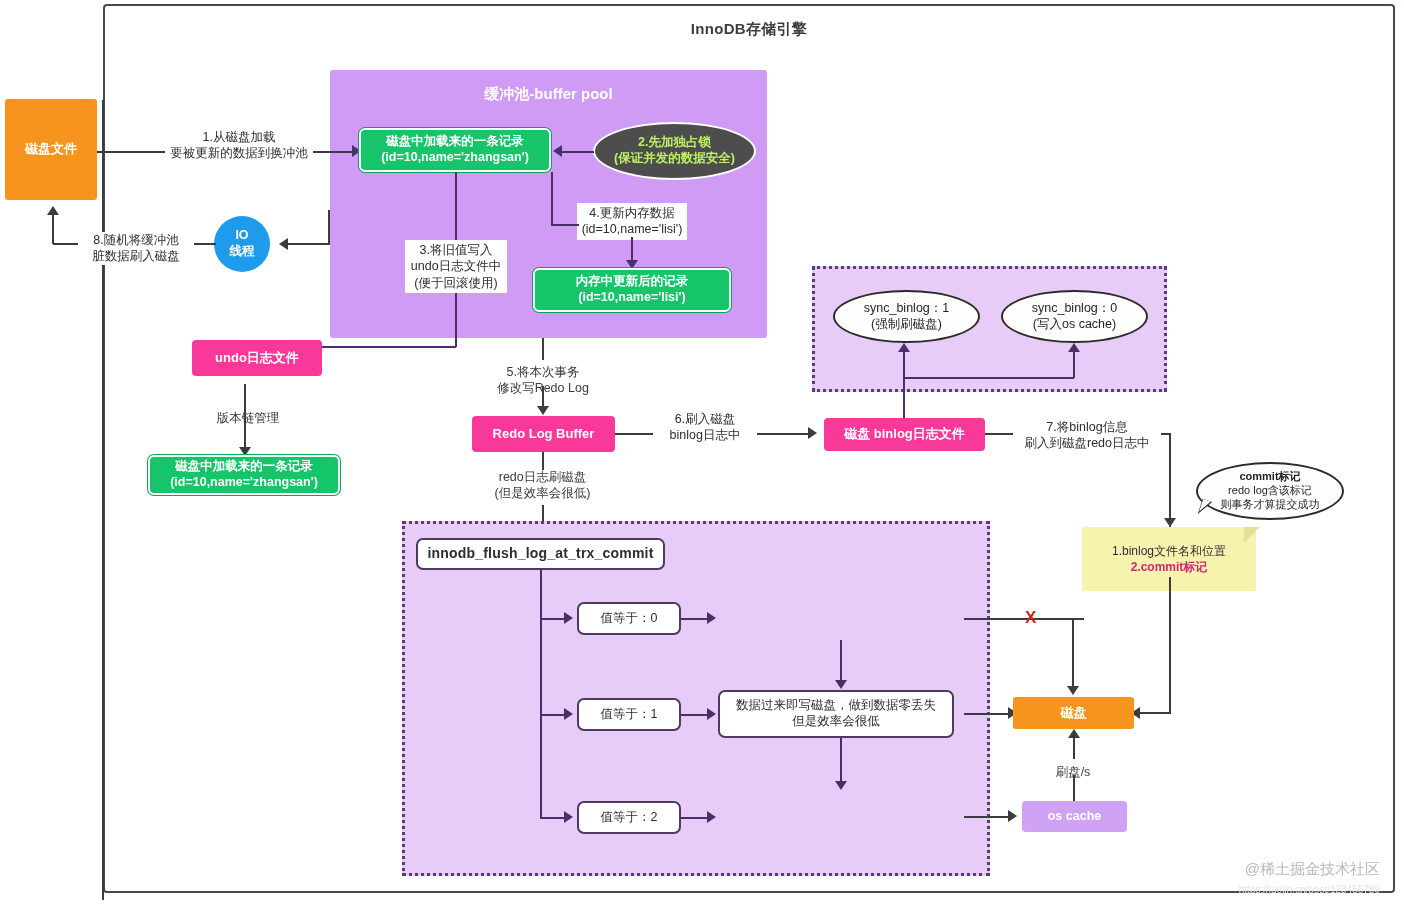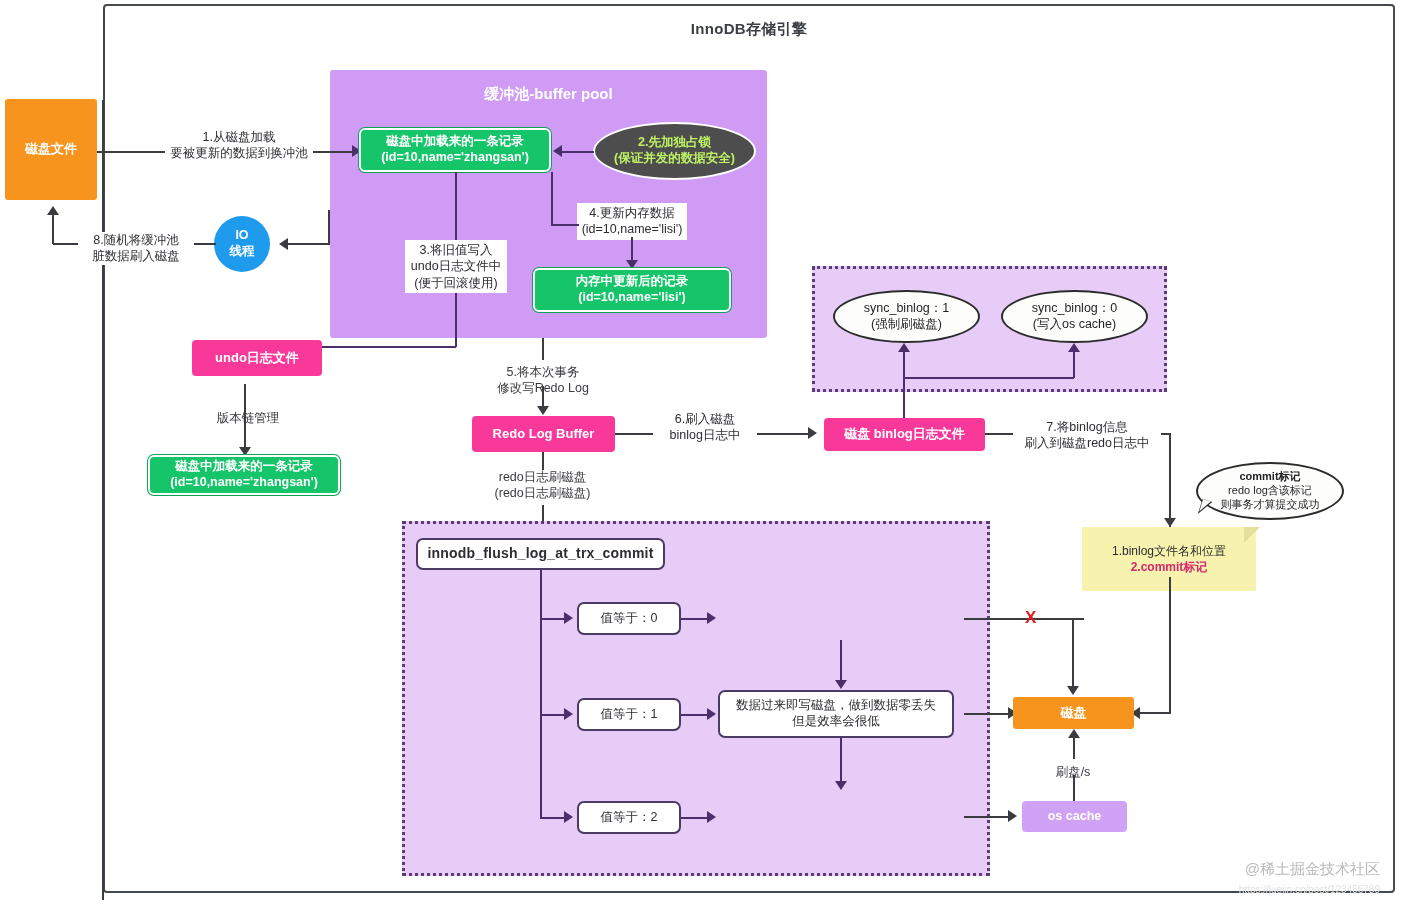--- a/index.html
+++ b/index.html
@@ -260,21 +260,21 @@
   <div class="ln ln-h abs" style="left:615px;top:433px;width:197px;"></div>
   <div class="arrow ar-r abs" style="left:808px;top:427px;"></div>
   <div class="abs plainlabel label-chip" style="left:653px;top:411px;width:104px;">
     <div>6.刷入磁盘</div>
     <div>binlog日志中</div>
   </div>
 
   <div class="ln ln-v abs" style="left:542px;top:452px;height:18px;"></div>
   <div class="abs plainlabel" style="left:465px;top:469px;width:155px;">
     <div>redo日志刷磁盘</div>
-    <div>(redo日志刷磁盘)</div>
+    <div>(但是效率会很低)</div>
   </div>
   <div class="ln ln-v abs" style="left:542px;top:505px;height:28px;"></div>
   <div class="arrow ar-d abs" style="left:537px;top:531px;"></div>
 
   <div class="abs dotted-violet" id="sync-binlog-box"></div>
   <div class="abs node ellipse-white" style="left:833px;top:290px;width:147px;height:53px;flex-direction:column;">
     <span>sync_binlog：1</span>
     <span>(强制刷磁盘)</span>
   </div>
   <div class="abs node ellipse-white" style="left:1001px;top:290px;width:147px;height:53px;flex-direction:column;">

